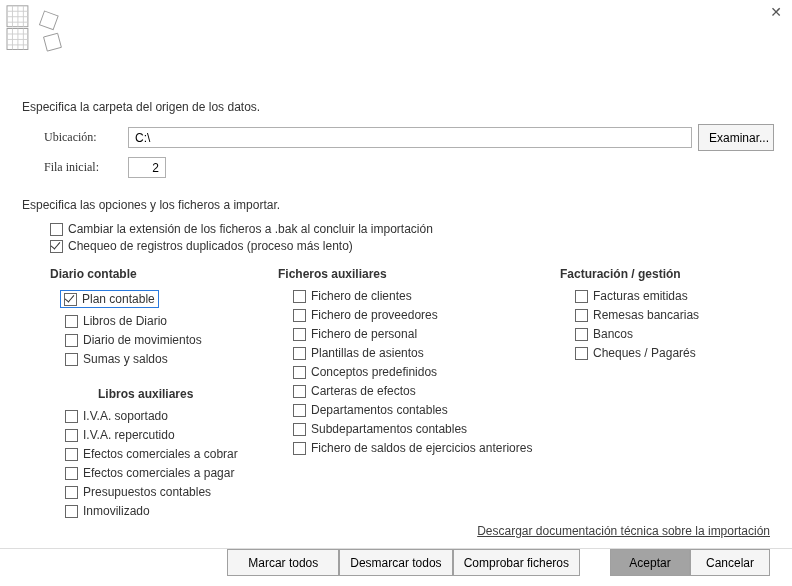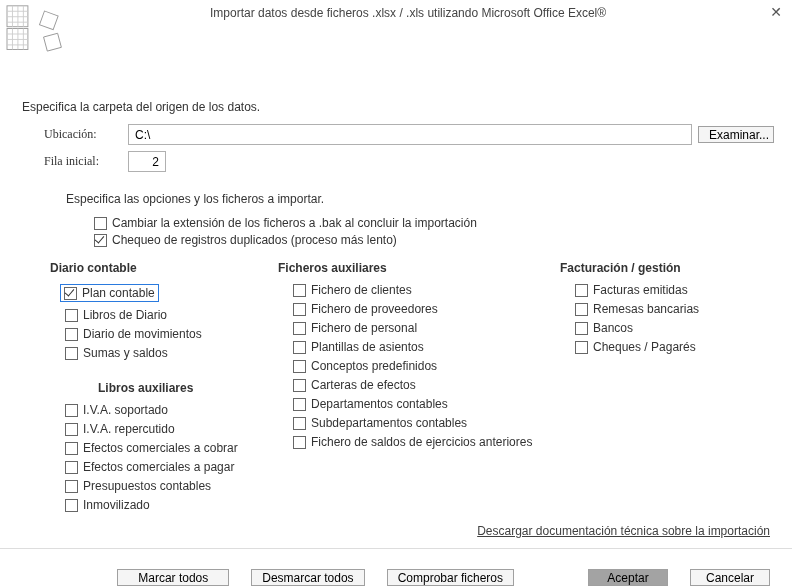--- a/index.html
+++ b/index.html
@@ -62,29 +62,29 @@
   .text-input.loc { flex: 1; }
   .num-input {
     width: 38px;
     height: 21px;
     border: 1px solid #b0b0b0;
     text-align: right;
     padding: 0 6px;
     font: inherit;
   }
   .btn {
-    height: 17px;
+    height: 27px;
     padding: 0 10px;
     border: 1px solid #a0a0a0;
     background: #f5f5f5;
     font: inherit;
     cursor: pointer;
   }
   .btn-browse { margin-left: 6px; width: 76px; }
-  .opt-section { margin-top: 20px; margin-left: 44px; }
+  .opt-section { margin-top: 20px; }
   .cb-row {
     display: flex;
     align-items: center;
     margin: 3px 0 3px 28px;
     gap: 5px;
   }
   .cb {
     width: 13px; height: 13px;
     border: 1px solid #666;
     position: relative;
@@ -140,23 +140,23 @@
     text-decoration: underline;
     cursor: pointer;
     font-size: 12px;
   }
   .footer {
     position: absolute;
     left: 0; right: 0; bottom: 0;
     height: 38px;
     border-top: 1px solid #ddd;
     display: flex;
-    align-items: flex-end;
+    align-items: flex-start;
     justify-content: flex-end;
-    gap: 22px;
+    gap: 0;
     padding: 0 22px;
   }
   .footer .btn { min-width: 80px; }
   .footer .wide { min-width: 112px; }
   .footer .gap { width: 30px; }
   .accept { background: #a3a3a3; }
 </style>
 </head>
 <body>
 
@@ -173,21 +173,20 @@
     <line x1="14" y1="27" x2="14" y2="50" stroke="#ccc"></line>
     <line x1="20" y1="27" x2="20" y2="50" stroke="#ccc"></line>
   <line x1="2" y1="33" x2="25" y2="33" stroke="#ccc"></line>
     <line x1="2" y1="39" x2="25" y2="39" stroke="#ccc"></line>
     <line x1="2" y1="45" x2="25" y2="45" stroke="#ccc"></line>
   <rect x="40" y="10" width="16" height="16" fill="none" stroke="#999" transform="rotate(20 48 18)"></rect>
   <rect x="44" y="34" width="16" height="16" fill="none" stroke="#999" transform="rotate(-15 52 42)"></rect>
 </svg>
 
 <div class="titlebar">
-  <span>Importar datos desde ficheros .xlsx / .xls utilizando Microsoft Office Excel®</span>
   <span class="close-x">✕</span>
 </div>
 
 <div class="content">
   <p class="section-label">Especifica la carpeta del origen de los datos.</p>
 
   <div class="form-row">
     <span class="lbl">Ubicación:</span>
     <input class="text-input loc" value="C:\" style="">
     <button class="btn btn-browse">Examinar...</button>

